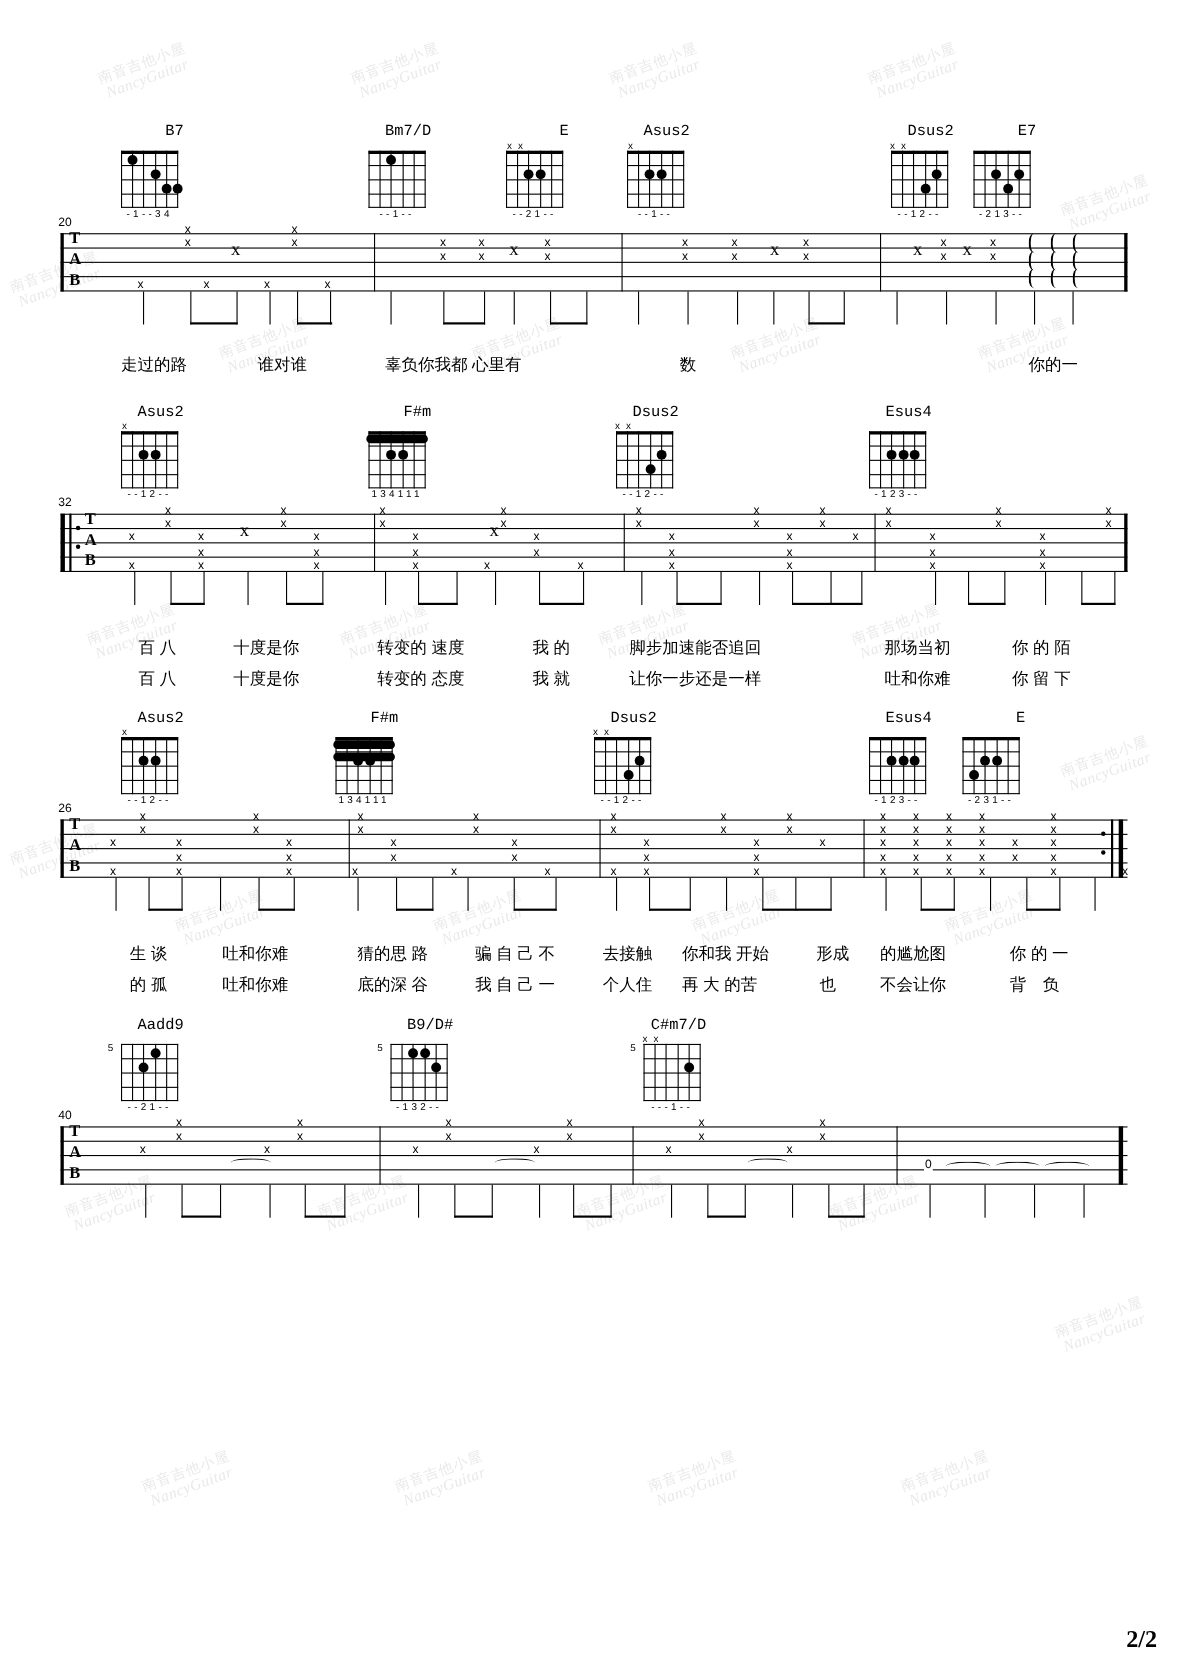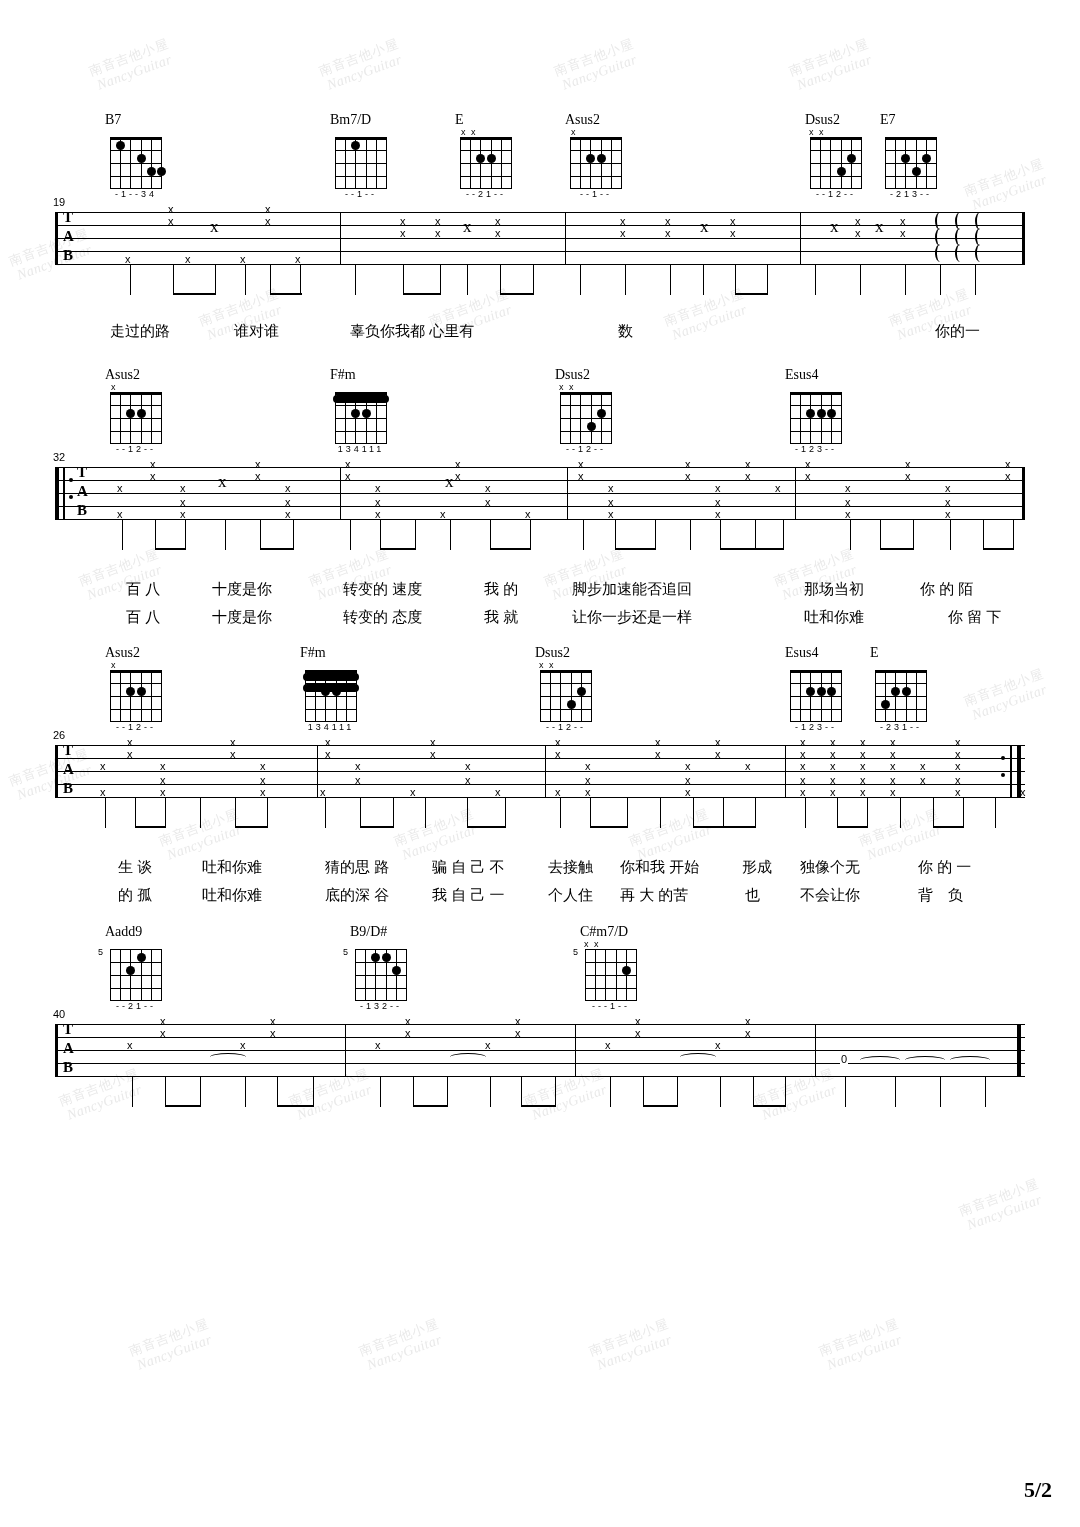--- a/index.html
+++ b/index.html
@@ -25,22 +25,22 @@
   }
   .wm b{display:block;font-weight:normal;letter-spacing:1px;}
   .wm i{display:block;font-style:italic;font-size:14px;letter-spacing:0.5px;}
 
   
   .system{position:absolute;left:0;width:1080px;}
 
   
   .chordbox{position:absolute;width:62px;}
   .chordname{
-    font-family:Liberation Serif, serif;
-    font-size:14px;color:#000;text-align:left;
+    font-family:Liberation Mono, monospace;
+    font-size:14px;color:#000;text-align:right;
     height:16px;line-height:16px;white-space:nowrap;
   }
   .xo{height:9px;position:relative;}
   .xo span{
     position:absolute;top:0;font-size:9px;line-height:9px;
     font-family:"Liberation Sans", sans-serif;color:#000;
   }
   .grid{position:relative;width:52px;height:52px;margin:0 auto;}
   .grid .vline{position:absolute;top:0;width:1px;height:52px;background:#000;}
   .grid .hline{position:absolute;left:0;width:52px;height:1px;background:#000;}
@@ -358,21 +358,21 @@
       <div class="staffline" style="top:39px;width:970px;"></div>
       <div class="staffline" style="top:52px;width:970px;"></div>
       <div class="barline" style="left:0;top:0;height:53px;width:3px;"></div>
       <div class="barline" style="left:285px;top:0;height:53px;"></div>
       <div class="barline" style="left:510px;top:0;height:53px;"></div>
       <div class="barline" style="left:745px;top:0;height:53px;"></div>
       <div class="barline" style="left:967px;top:0;height:53px;width:3px;"></div>
       <div class="tabletter" style="left:8px;top:-2px;">T</div>
       <div class="tabletter" style="left:8px;top:17px;">A</div>
       <div class="tabletter" style="left:8px;top:36px;">B</div>
-      <div class="measnum" style="left:-2px;top:-16px;">19</div>
+      <div class="measnum" style="left:-2px;top:-16px;">20</div>
 
       <div class="tabx" style="left:113px;top:-8px;">x</div>
       <div class="tabx" style="left:210px;top:-8px;">x</div>
       <div class="tabx" style="left:113px;top:4px;">x</div>
       <div class="tabx" style="left:210px;top:4px;">x</div>
       <div class="rest" style="left:155px;top:6px;">x</div>
       <div class="tabx" style="left:70px;top:42px;">x</div>
       <div class="tabx" style="left:130px;top:42px;">x</div>
       <div class="tabx" style="left:185px;top:42px;">x</div>
       <div class="tabx" style="left:240px;top:42px;">x</div>
@@ -666,21 +666,21 @@
       <span style="left:804px;">那场当初</span>
       <span style="left:920px;">你 的 陌</span>
     </div>
     <div class="lyricrow" style="left:0;top:353px;width:1080px;">
       <span style="left:126px;">百 八</span>
       <span style="left:212px;">十度是你</span>
       <span style="left:343px;">转变的 态度</span>
       <span style="left:484px;">我 就</span>
       <span style="left:572px;">让你一步还是一样</span>
       <span style="left:804px;">吐和你难</span>
-      <span style="left:920px;margin-left:28px;">你 留 下</span>
+      <span style="left:920px;">你 留 下</span>
     </div>
   </div>
 
   <div class="system" style="top:533px;">
 
     <div class="chordbox" style="left:105px;top:112px;">
       <div class="chordname">Asus2</div>
       <div class="xo">
           <span style="left:6px;">x</span>
         </div>
@@ -921,21 +921,21 @@
     </div>
 
     <div class="lyricrow" style="left:0;top:325px;width:1080px;">
       <span style="left:118px;">生 谈</span>
       <span style="left:202px;">吐和你难</span>
       <span style="left:325px;">猜的思 路</span>
       <span style="left:432px;">骗 自 己 不</span>
       <span style="left:548px;">去接触</span>
       <span style="left:620px;">你和我 开始</span>
       <span style="left:742px;">形成</span>
-      <span style="left:800px;">独像个无</span>
+      <span style="left:800px;">的尴尬图</span>
       <span style="left:918px;">你 的 一</span>
     </div>
     <div class="lyricrow" style="left:0;top:353px;width:1080px;">
       <span style="left:118px;">的 孤</span>
       <span style="left:202px;">吐和你难</span>
       <span style="left:325px;">底的深 谷</span>
       <span style="left:432px;">我 自 己 一</span>
       <span style="left:548px;">个人住</span>
       <span style="left:620px;">再 大 的苦</span>
       <span style="left:745px;">也</span>
@@ -1088,14 +1088,14 @@
       <div class="stem" style="left:730px;top:53px;height:30px;"></div>
       <div class="beam" style="left:698px;top:81px;width:33px;"></div>
 
       <div class="stem" style="left:790px;top:53px;height:30px;"></div>
       <div class="stem" style="left:840px;top:53px;height:30px;"></div>
       <div class="stem" style="left:885px;top:53px;height:30px;"></div>
       <div class="stem" style="left:930px;top:53px;height:30px;"></div>
     </div>
   </div>
 
-  <div class="pagenum">5/2</div>
+  <div class="pagenum">2/2</div>
 </div>
 
 </body></html>

